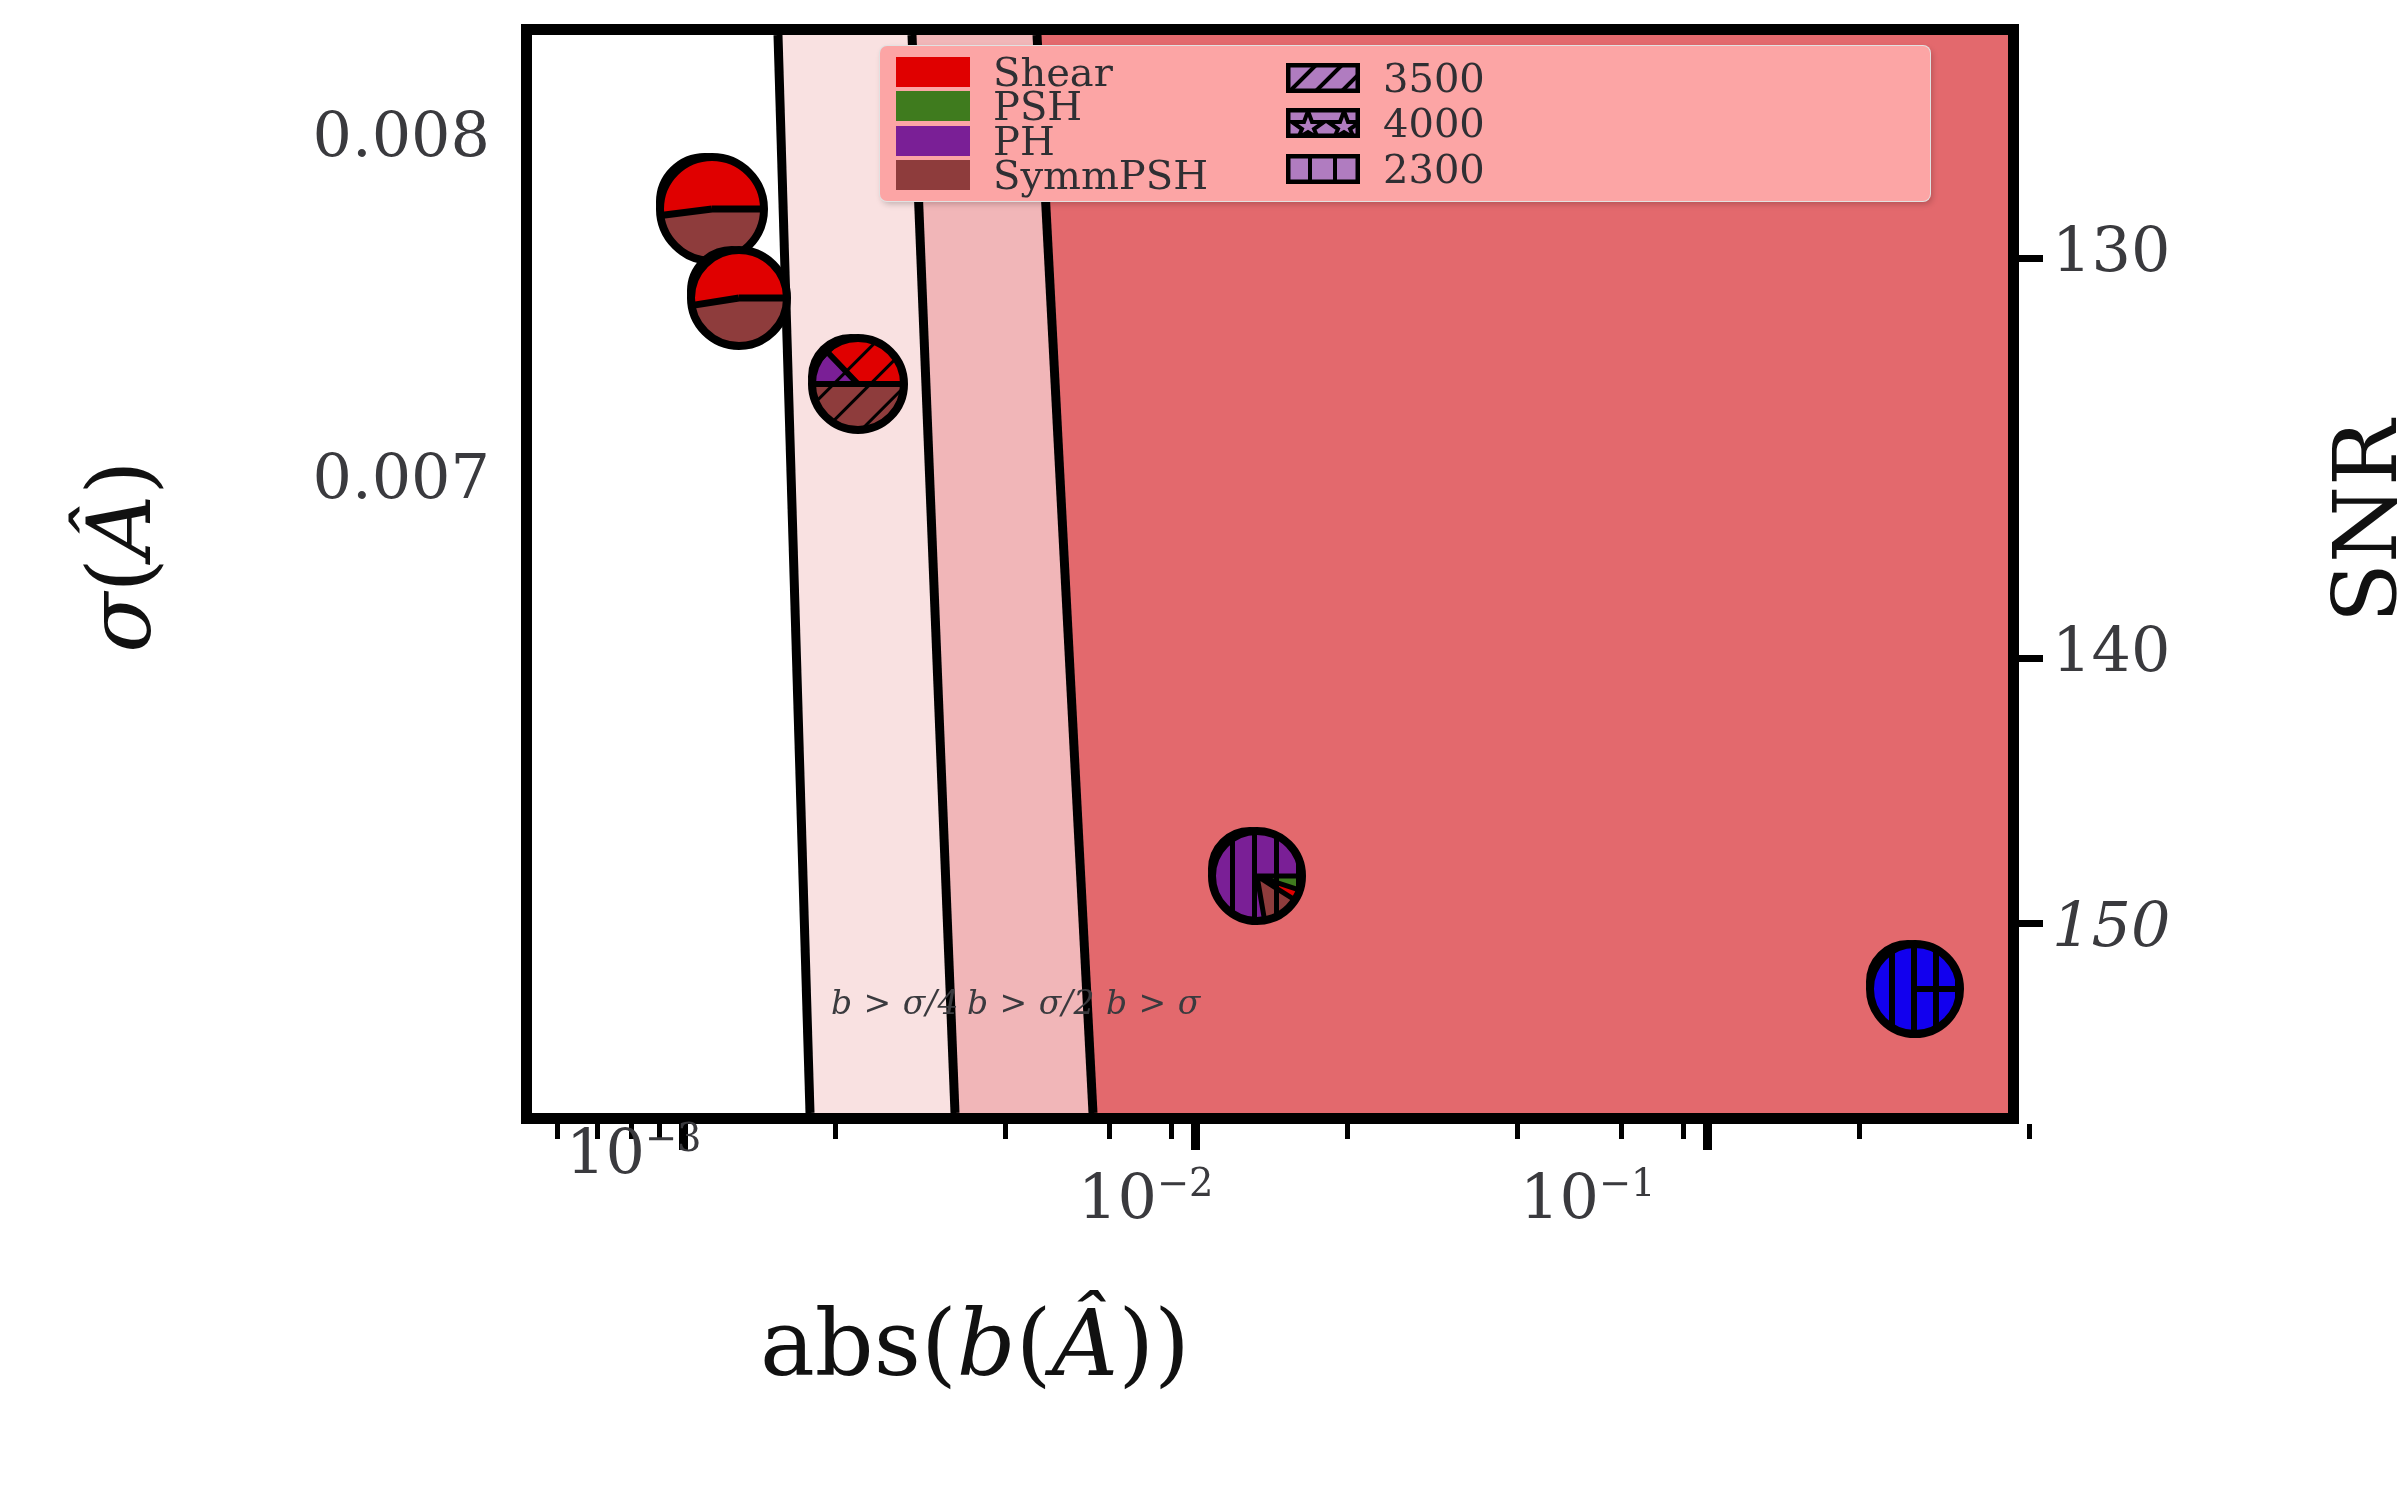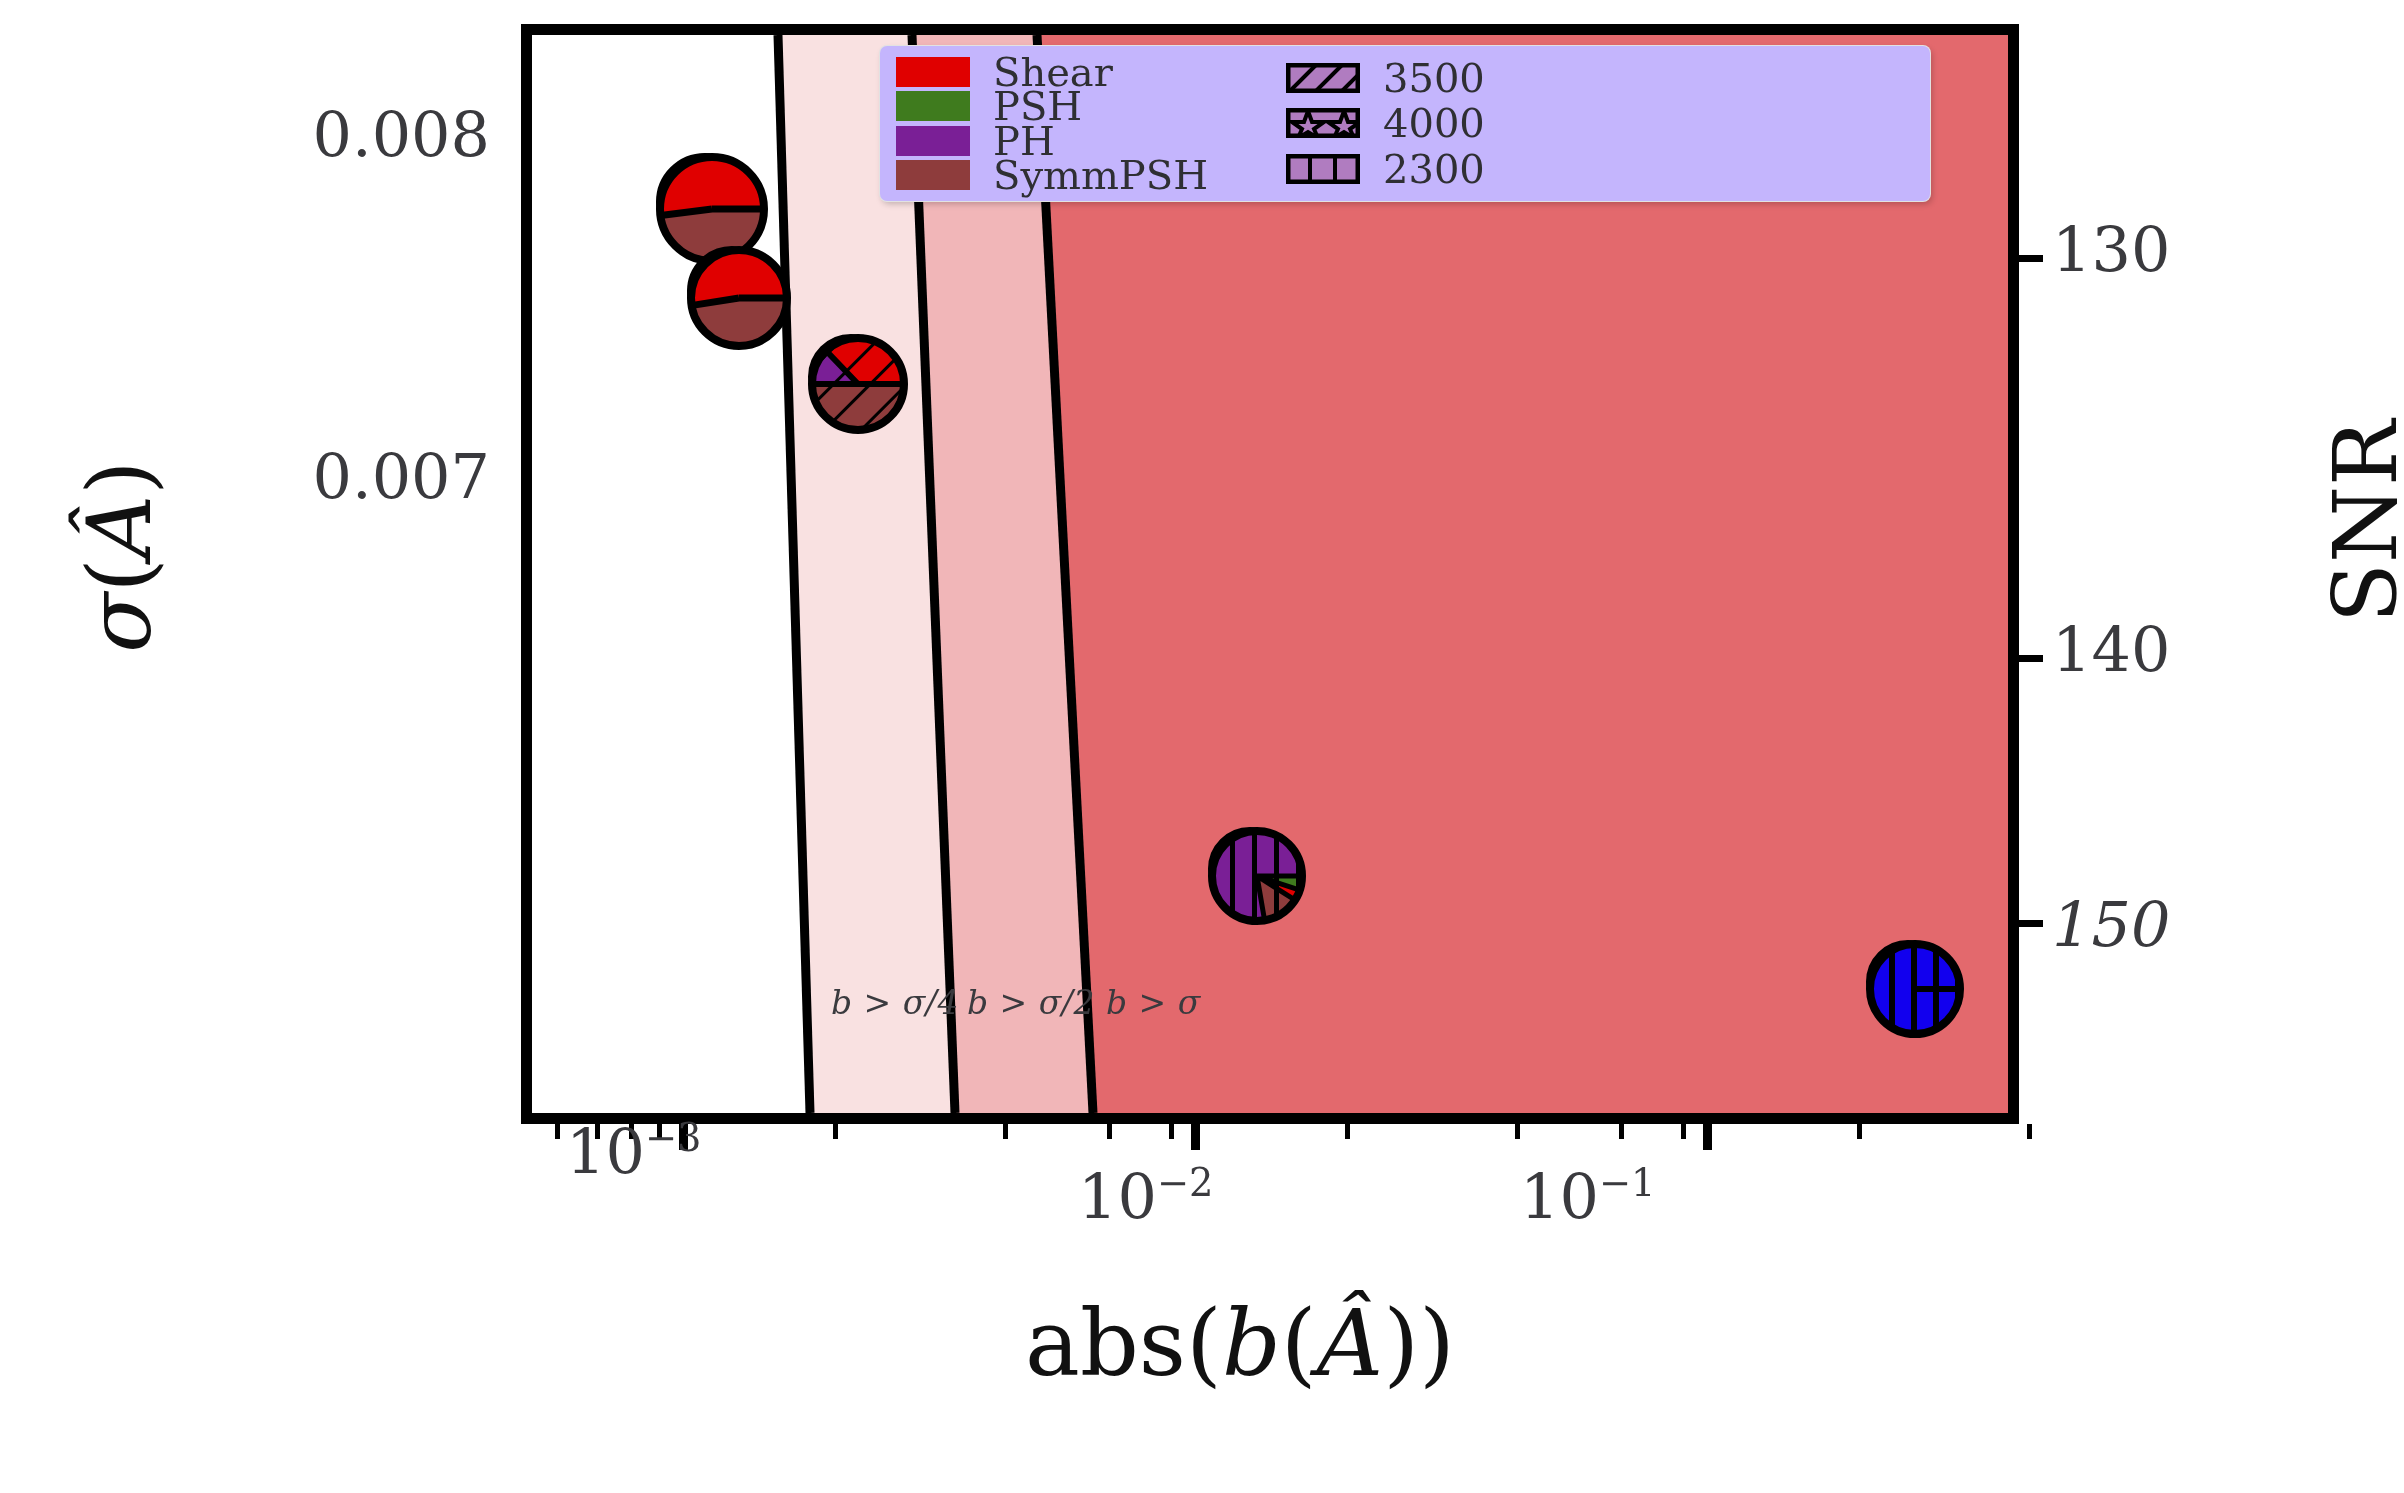--- a/index.html
+++ b/index.html
@@ -25,29 +25,29 @@
   .tick-mark{position:absolute;background:#000;}
   .tick-major-x{width:9px;height:26px;}
   .tick-minor-x{width:5px;height:15px;}
   .tick-major-y{height:7px;width:24px;}
 
   
   #ylabel{position:absolute;left:-96px;top:505px;width:430px;
           transform:rotate(-90deg);transform-origin:center center;
           font-size:88px;text-align:center;color:#111;white-space:nowrap;}
   #xlabel{position:absolute;left:760px;top:1290px;width:960px;
-          font-size:92px;text-align:center;color:#111;white-space:nowrap;}
+          font-size:92px;color:#111;white-space:nowrap;}
   #rlabel{position:absolute;left:2150px;top:470px;width:430px;
           transform:rotate(-90deg);transform-origin:center center;
           font-size:88px;text-align:center;color:#111;white-space:nowrap;}
   .it{font-style:italic;}
 
   
   #legend{position:absolute;left:880px;top:46px;width:1050px;height:155px;
-          background:#c4b5fd;border-radius:7px;
+          background:#fca5a5;border-radius:7px;
           box-shadow:0 0 0 1px #e2e2e2, 2px 3px 6px rgba(0,0,0,.22);
           display:flex;padding:9px 14px 9px 16px;box-sizing:border-box;}
   .legend-col{display:flex;flex-direction:column;justify-content:space-around;}
   .legend-col.c1{width:390px;}
   .legend-col.c2{width:320px;}
   .legend-col.c3{width:300px;}
   .legend-row{display:flex;align-items:center;height:34px;}
   .swatch{width:74px;height:30px;flex:0 0 auto;}
   .swatch.hatch{border:4px solid #000;box-sizing:border-box;background:#b07cc0;}
   .legend-text{margin-left:23px;font-size:40px;color:#2f2f33;line-height:1;white-space:nowrap;}

